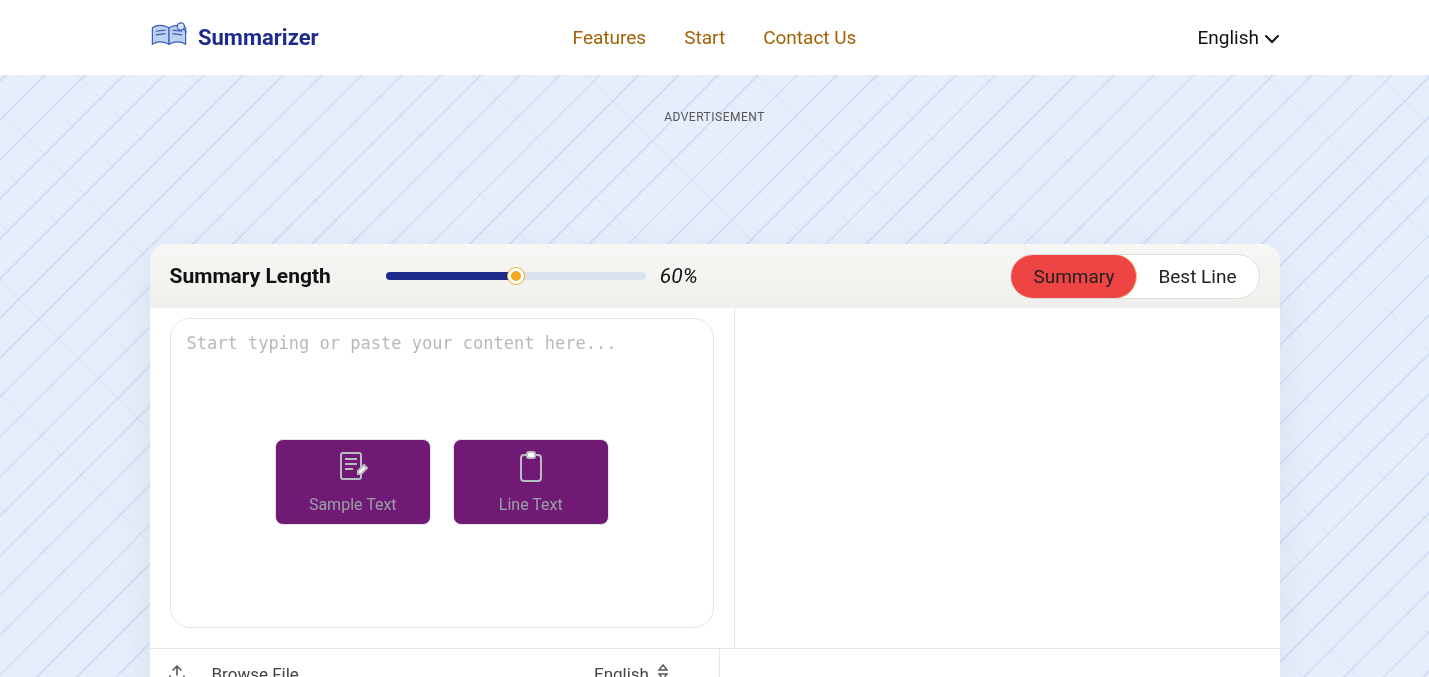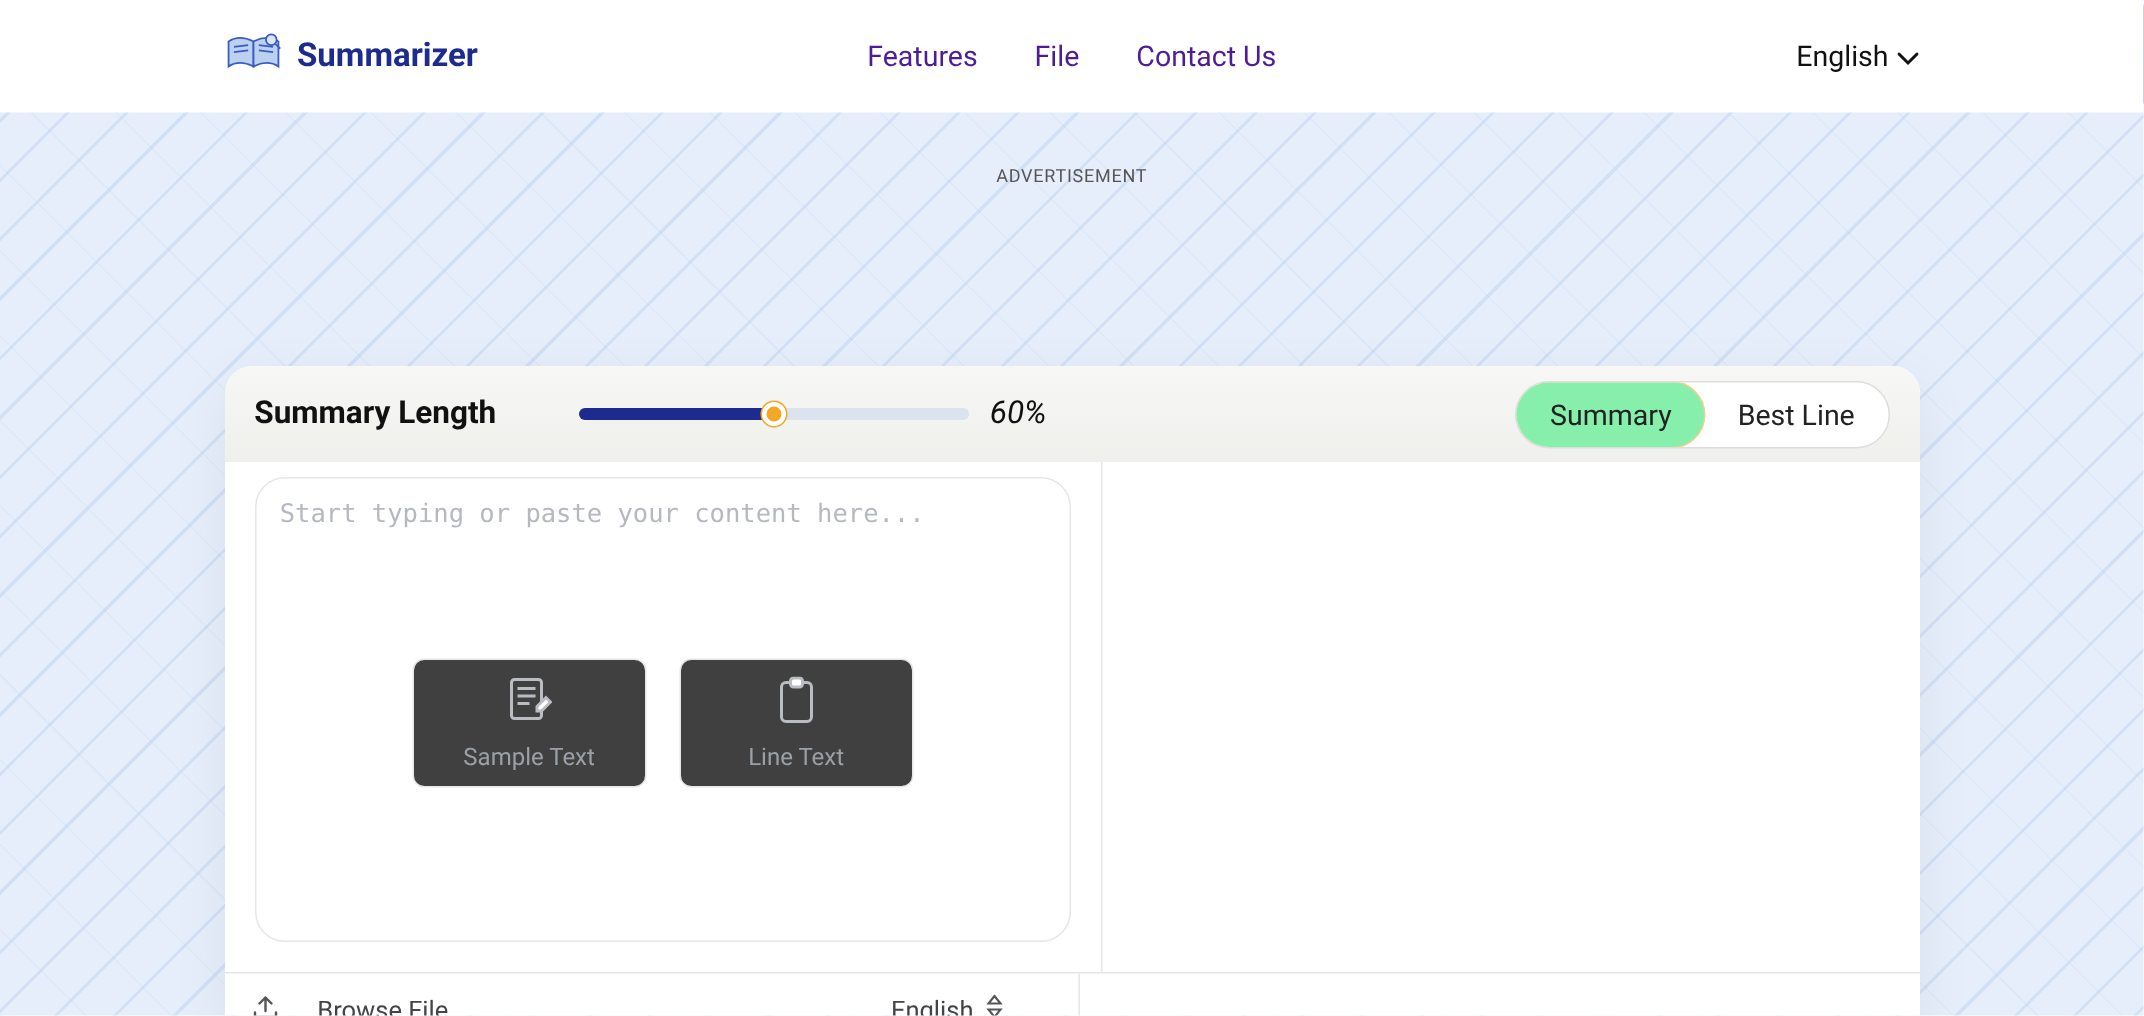--- a/index.html
+++ b/index.html
@@ -21,21 +21,21 @@
 
   header {
     height: 75px; background: #fff; display: flex; align-items: center;
     padding: 0 150px 0 150px; position: relative; z-index: 2;
   }
   .brand { display: flex; align-items: center; gap: 10px; }
   .brand svg { width: 38px; height: 28px; }
   .brand-name { font-size: 22px; font-weight: 700; color: #1d2b8c; }
 
   nav { display: flex; gap: 38px; position: absolute; left: 50%; transform: translateX(-50%);}
-  nav a { font-size: 19px; color: #4c1d95; text-decoration: none; }
+  nav a { font-size: 19px; color: #a16207; text-decoration: none; }
 
   .lang-top { position: absolute; right: 150px; display: flex; align-items: center; gap: 6px; font-size: 19px; color: #111; cursor: pointer; }
 
   .ad-label { text-align: center; font-size: 12px; letter-spacing: .5px; color: #555; margin-top: 35px; }
 
   .card {
     width: 1130px; margin: 120px auto 0; background: #fff; border-radius: 18px;
     box-shadow: 0 10px 40px rgba(0,0,0,.06);
     overflow: hidden;
   }
@@ -55,37 +55,37 @@
     width: 16px; height: 16px; border-radius: 50%;
     background: #f5a623; border: 3px solid #fff; box-shadow: 0 0 0 1px #f5a623;
   }
   .sl-value { font-size: 21px; color: #111; margin-left: 2px; }
 
   .tabs { margin-left: auto; display: flex; border: 1px solid #ddd; border-radius: 24px; overflow: hidden; background: #fff; }
   .tab {
     padding: 10px 22px; font-size: 19px; color: #222; cursor: pointer; border-right: 1px solid #ddd;
   }
   .tab:last-child { border-right: none; }
-  .tab.active { background: #86efac; border: 1px solid #f1cf8d; margin: -1px; border-radius: 24px; position: relative; z-index: 1; }
+  .tab.active { background: #ef4444; border: 1px solid #f1cf8d; margin: -1px; border-radius: 24px; position: relative; z-index: 1; }
 
   .workarea { display: flex; height: 340px; }
   .left-pane, .right-pane { flex: 1; }
   .left-pane { border-right: 1px solid #e3e6ea; padding: 10px 20px 20px; border-top: none; }
   .left-inner { border: 1px solid #e3e6ea; border-radius: 20px; height: 100%; position: relative; }
   .left-inner textarea {
     width: 100%; height: 100%; border: none; outline: none; resize: none;
     font-size: 17px; color: #333; padding: 14px 16px; border-radius: 10px; background: transparent;
   }
   .left-inner textarea::placeholder { color: #b5b9bf; }
 
   .helpers {
     position: absolute; top: 120px; left: 0; right: 0; display: flex; justify-content: center; gap: 22px;
   }
   .helper {
-    width: 156px; height: 86px; border: 1px solid #e3e6ea; border-radius: 8px; background: #404040;
+    width: 156px; height: 86px; border: 1px solid #e3e6ea; border-radius: 8px; background: #701a75;
     display: flex; flex-direction: column; align-items: center; justify-content: center; gap: 8px; cursor: pointer;
   }
   .helper span.lab { font-size: 16px; color: #9aa0a6; }
 
   .card-bottom {
     height: 50px; border-top: 1px solid #e3e6ea; display: flex; align-items: center; padding: 0 18px;
   }
   .browse { display: flex; align-items: center; gap: 26px; color: #444; font-size: 17px; cursor: pointer; }
   .lang-bottom { margin-left: auto; margin-right: 40px; display: flex; align-items: center; gap: 8px; font-size: 17px; color: #444; }
   .left-half { flex: 1; display: flex; align-items: center; padding-right: 10px; border-right: 1px solid #e3e6ea; height: 100%; }
@@ -108,21 +108,21 @@
         <line x1="38" y1="18" x2="54" y2="20" stroke="#3a5bbf" stroke-width="2"></line>
         <circle cx="52" cy="6" r="6" fill="#d9e4f7" stroke="#3a5bbf" stroke-width="2"></circle>
         <line x1="56" y1="10" x2="62" y2="16" stroke="#3a5bbf" stroke-width="2"></line>
       </svg>
     </span>
     <span class="brand-name">Summarizer</span>
   </div>
 
   <nav>
     <a href="#">Features</a>
-    <a href="#">File</a>
+    <a href="#">Start</a>
     <a href="#">Contact Us</a>
   </nav>
 
   <div class="lang-top">
     <span>English</span>
     <span>
       <svg width="14" height="10" viewBox="0 0 14 10">
           <path d="M1 2 L7 8 L13 2" stroke="#111" stroke-width="2" fill="none" stroke-linecap="round"></path>
         </svg>
     </span>

